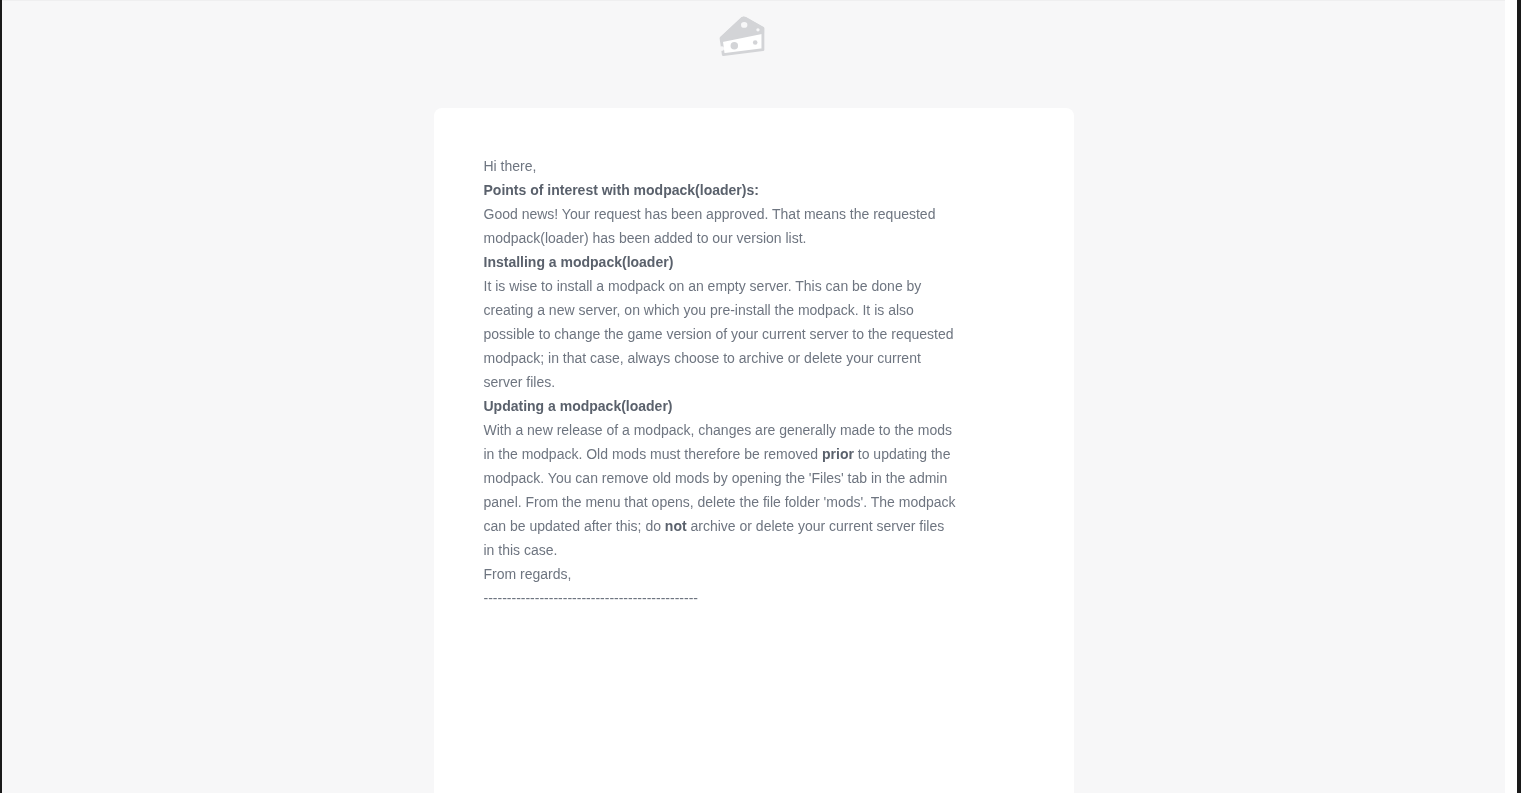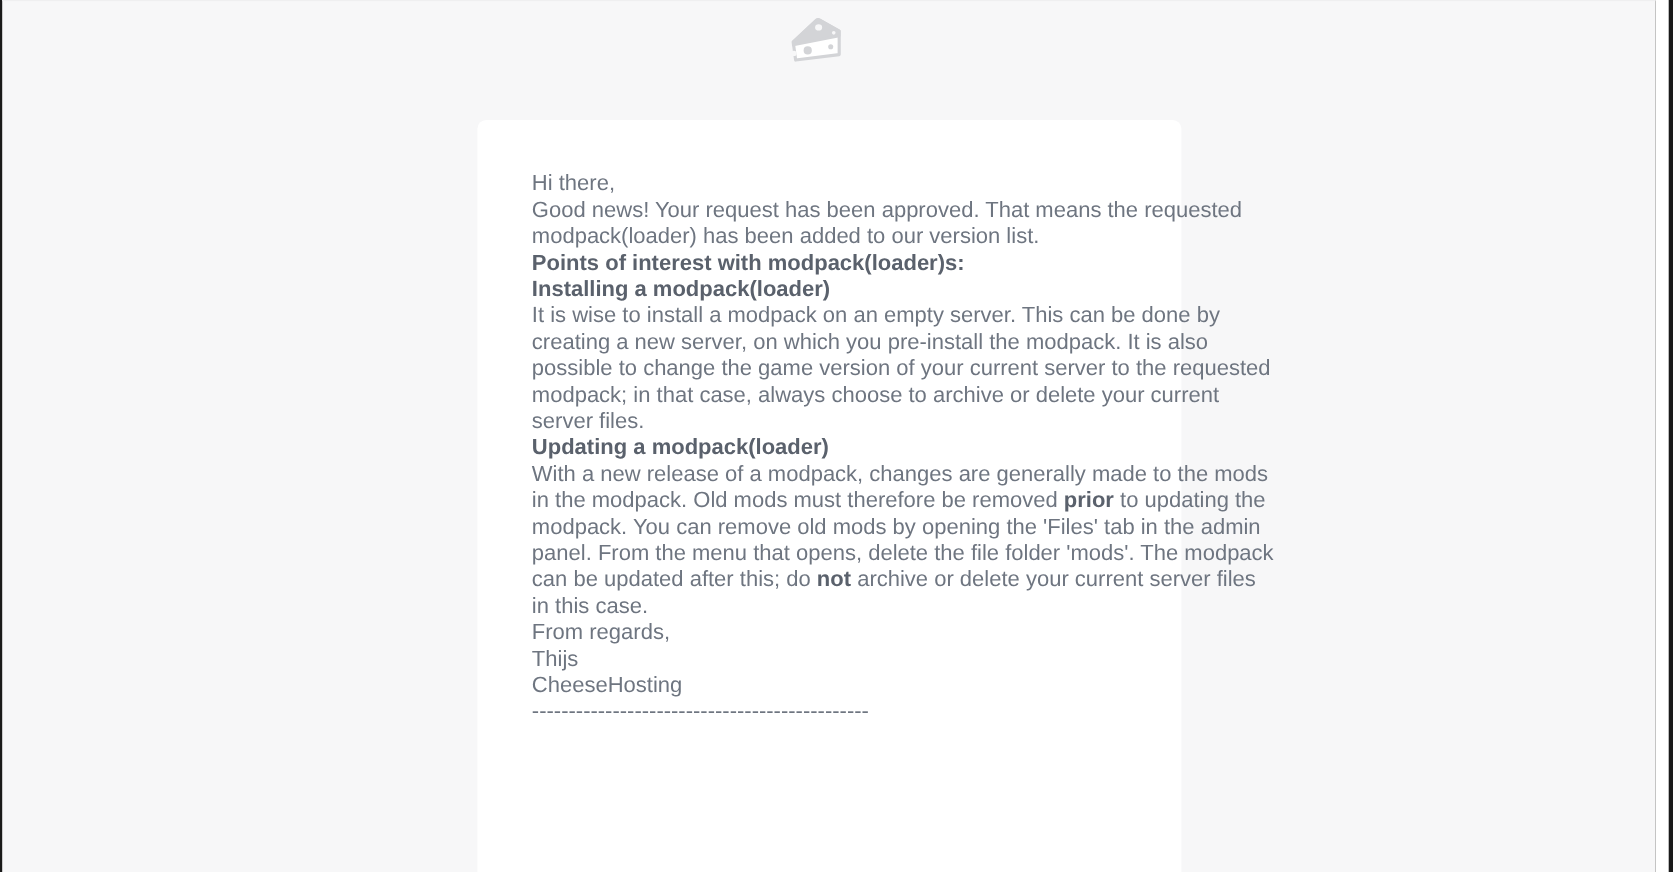--- a/index.html
+++ b/index.html
@@ -32,21 +32,21 @@
   .logo-wrap svg { display: inline-block; transform: translateX(-12px); }
   .email-card {
     width: 640px;
     margin: 45px auto 0 auto;
     background: #ffffff;
     border-radius: 8px;
     padding: 46px 50px 60px 50px;
     min-height: 760px;
   }
   .email-body p.para {
-    font-size: 20px;
+    font-size: 14px;
     line-height: 24px;
     color: #6e7580;
     margin: 0 0 0 0;
     white-space: nowrap;
   }
   .email-body p.para:first-child { margin-top: 0; }
   .email-body strong {
     font-weight: bold;
     color: #5a616c;
   }
@@ -71,25 +71,24 @@
       <circle cx="17" cy="28" r="3.4" fill="#d3d4d7"></circle>
       <circle cx="36" cy="25" r="2.1" fill="#d3d4d7"></circle>
 
       <circle cx="5.6" cy="30.5" r="2.2" fill="#f7f7f8"></circle>
     </svg>
   </div>
 
   <div class="email-card">
     <div class="email-body">
         <p class="para"><span>Hi there,</span></p>
+        <p class="para"><strong>Points of interest with modpack(loader)s:</strong></p>
         <p class="para"><span>Good news! Your request has been approved. That means the requested</span><br><span>modpack(loader) has been added to our version list.</span></p>
-        <p class="para"><strong>Points of interest with modpack(loader)s:</strong></p>
         <p class="para"><strong>Installing a modpack(loader)</strong><br><span>It is wise to install a modpack on an empty server. This can be done by</span><br><span>creating a new server, on which you pre-install the modpack. It is also</span><br><span>possible to change the game version of your current server to the requested</span><br><span>modpack; in that case, always choose to archive or delete your current</span><br><span>server files.</span></p>
         <p class="para"><strong>Updating a modpack(loader)</strong><br><span>With a new release of a modpack, changes are generally made to the mods</span><br><span>in the modpack. Old mods must therefore be removed </span><strong>prior</strong><span> to updating the</span><br><span>modpack. You can remove old mods by opening the 'Files' tab in the admin</span><br><span>panel. From the menu that opens, delete the file folder 'mods'. The modpack</span><br><span>can be updated after this; do </span><strong>not</strong><span> archive or delete your current server files</span><br><span>in this case.</span></p>
         <p class="para"><span>From regards,</span></p>
-        <p class="para"><span>Thijs</span><br><span>CheeseHosting</span></p>
         <p class="para"><span>----------------------------------------------</span></p>
       </div>
   </div>
 
 </div>
 
 <div class="scrollbar-track"></div>
 
 </body></html>

